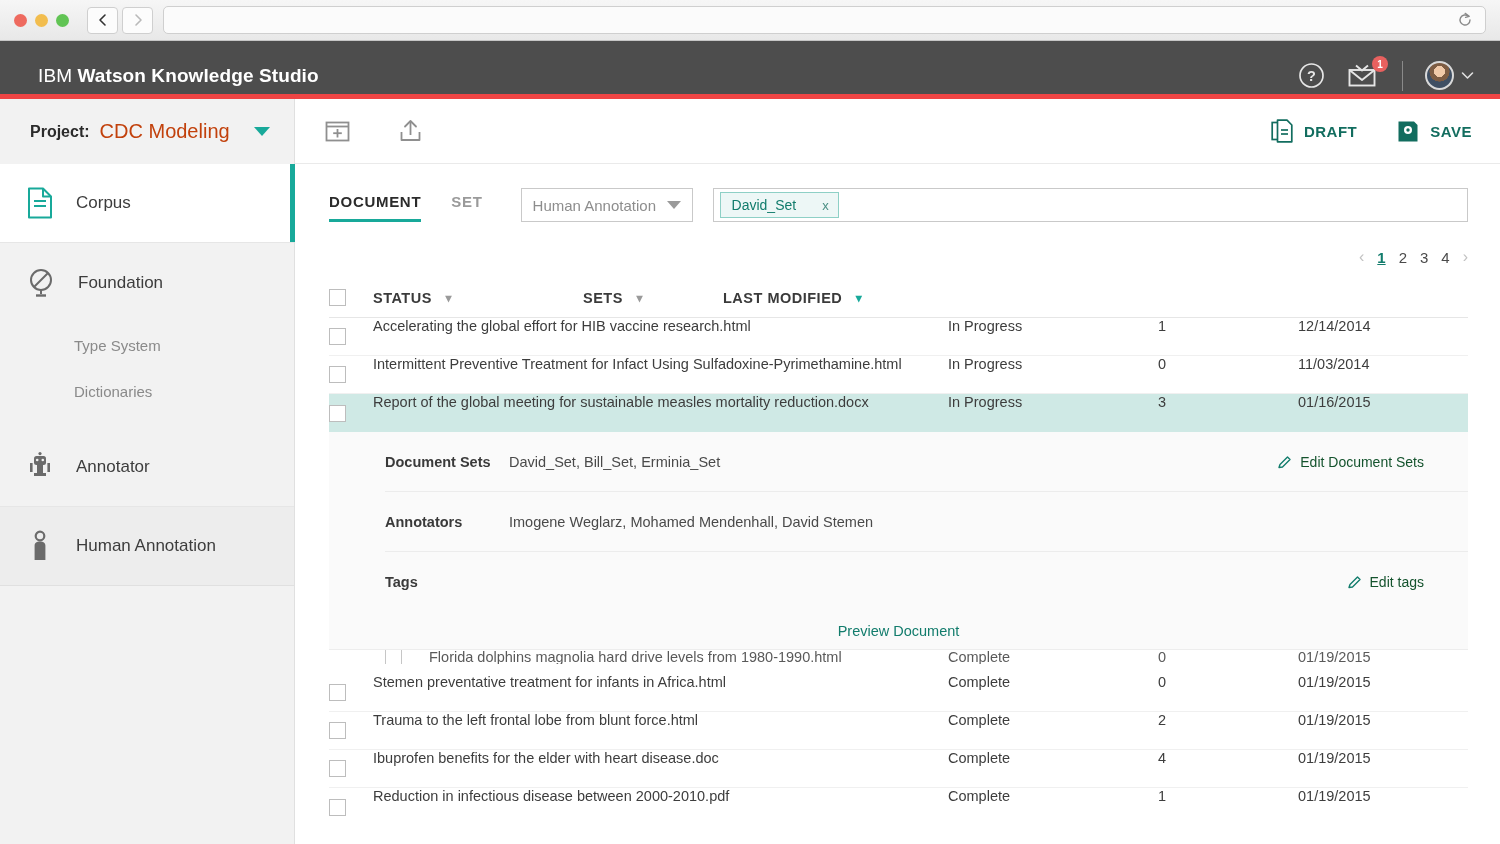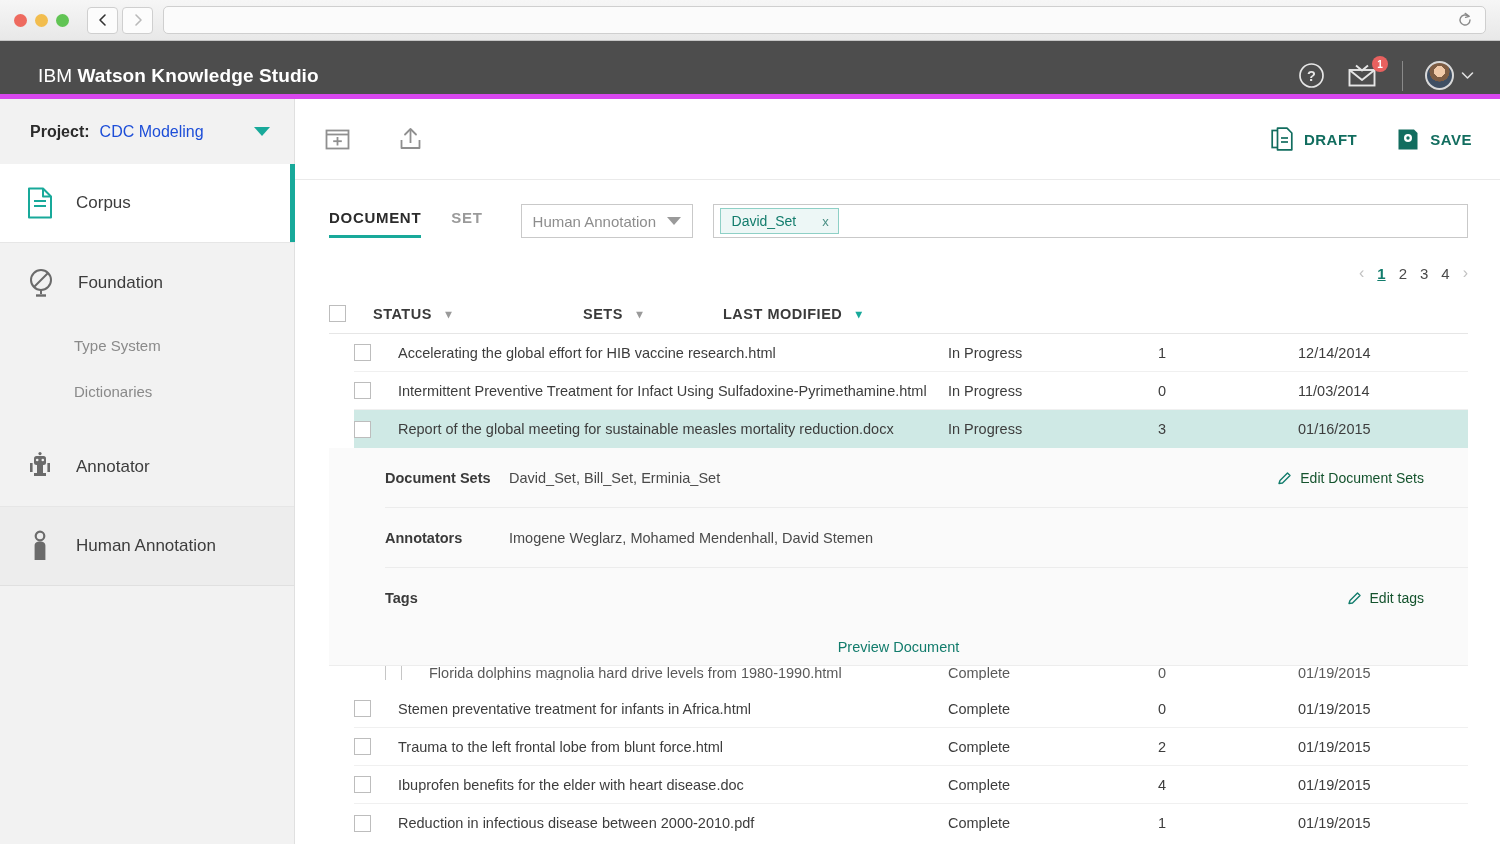--- a/index.html
+++ b/index.html
@@ -33,21 +33,21 @@
     flex: 1; height: 28px; background: #fbfbfb;
     border: 1px solid #cfcfcf; border-radius: 5px;
     display: flex; align-items: center; justify-content: flex-end;
     padding: 0 12px;
   }
 
   
   .app-header {
     height: 58px; background: #4d4d4d;
     display: flex; align-items: center; padding: 16px 26px 0 38px;
-    border-bottom: 5px solid #d946ef;
+    border-bottom: 5px solid #ef4444;
   }
   .brand { color: #fff; font-size: 19px; letter-spacing: .1px; }
   .brand .ibm { font-weight: 400; }
   .brand .prod { font-weight: 700; }
   .header-right { margin-left: auto; display: flex; align-items: center; gap: 22px; }
   .hicon { position: relative; cursor: pointer; display: flex; align-items: center; }
   .badge {
     position: absolute; top: -7px; right: -8px;
     background: #e8615f; color: #fff; font-size: 10px; font-weight: 700;
     border-radius: 9px; min-width: 16px; height: 16px;
@@ -64,21 +64,21 @@
   
   .body-wrap { display: flex; height: 781px; }
 
   
   .sidebar { width: 295px; background: #f2f2f2; border-right: 1px solid #e0e0e0; flex-shrink: 0; }
   .project-row {
     height: 65px; display: flex; align-items: center;
     padding: 0 24px 0 30px; gap: 10px; cursor: pointer;
   }
   .project-label { font-size: 16px; color: #2b2b2b; font-weight: 700; }
-  .project-value { font-size: 16px; color: #1d4ed8; }
+  .project-value { font-size: 20px; color: #c2410c; }
   .caret-teal {
     width: 0; height: 0; margin-left: auto;
     border-left: 8px solid transparent; border-right: 8px solid transparent;
     border-top: 9px solid #18a99a;
   }
   .nav-item {
     height: 79px; display: flex; align-items: center; gap: 22px;
     padding-left: 26px; cursor: pointer; position: relative;
     border-bottom: 1px solid #e6e6e6;
   }
@@ -91,21 +91,21 @@
   .nav-item.shaded { background: #ededed; border-bottom: 1px solid #e0e0e0; }
   .nav-sub {
     height: 46px; display: flex; align-items: center;
     padding-left: 74px; font-size: 15px; color: #8a8a8a; cursor: pointer;
   }
   .nav-group { background: #f2f2f2; }
 
   
   .main { flex: 1; background: #ffffff; display: flex; flex-direction: column; min-width: 0; }
   .toolbar {
-    height: 81px; display: flex; align-items: center;
+    height: 65px; display: flex; align-items: center;
     padding: 0 28px 0 30px; gap: 48px; border-bottom: 1px solid #eaeaea; justify-content: center;
   }
   .tb-icon { cursor: pointer; display: flex; align-items: center; }
   .tb-right { margin-left: auto; display: flex; align-items: center; gap: 40px; }
   .tb-action {
     display: flex; align-items: center; gap: 11px; cursor: pointer;
     color: #126d5f; font-size: 15px; font-weight: 700; letter-spacing: .5px;
   }
 
   
@@ -147,22 +147,22 @@
   .pg.arrow { color: #c2c2c2; font-size: 16px; }
 
   
   .table-wrap { padding: 0 32px 0 34px; flex: 1; overflow: hidden; }
   .t-head {
     display: flex; align-items: center; height: 40px;
     font-size: 14.5px; font-weight: 700; letter-spacing: .5px; color: #3a3a3a;
     border-bottom: 1px solid #e6e6e6;
   }
   .t-row {
-    display: flex; align-items: center; height: 38px;
-    font-size: 14.5px; color: #3d3d3d; border-bottom: 1px solid #f0f0f0; margin-left: 25px;
+    display: flex; height: 38px;
+    font-size: 14.5px; color: #3d3d3d; border-bottom: 1px solid #f0f0f0;
   }
   .t-row.selected { background: #cfe9e5; border-bottom: none; }
   .c-check { width: 44px; display: flex; align-items: center; }
   .c-name { flex: 1; min-width: 0; }
   .c-status { width: 210px; }
   .c-sets { width: 140px; }
   .c-mod { width: 170px; }
   .cbox {
     width: 17px; height: 17px; border: 1px solid #bdbdbd; background: #fff; cursor: pointer;
   }

